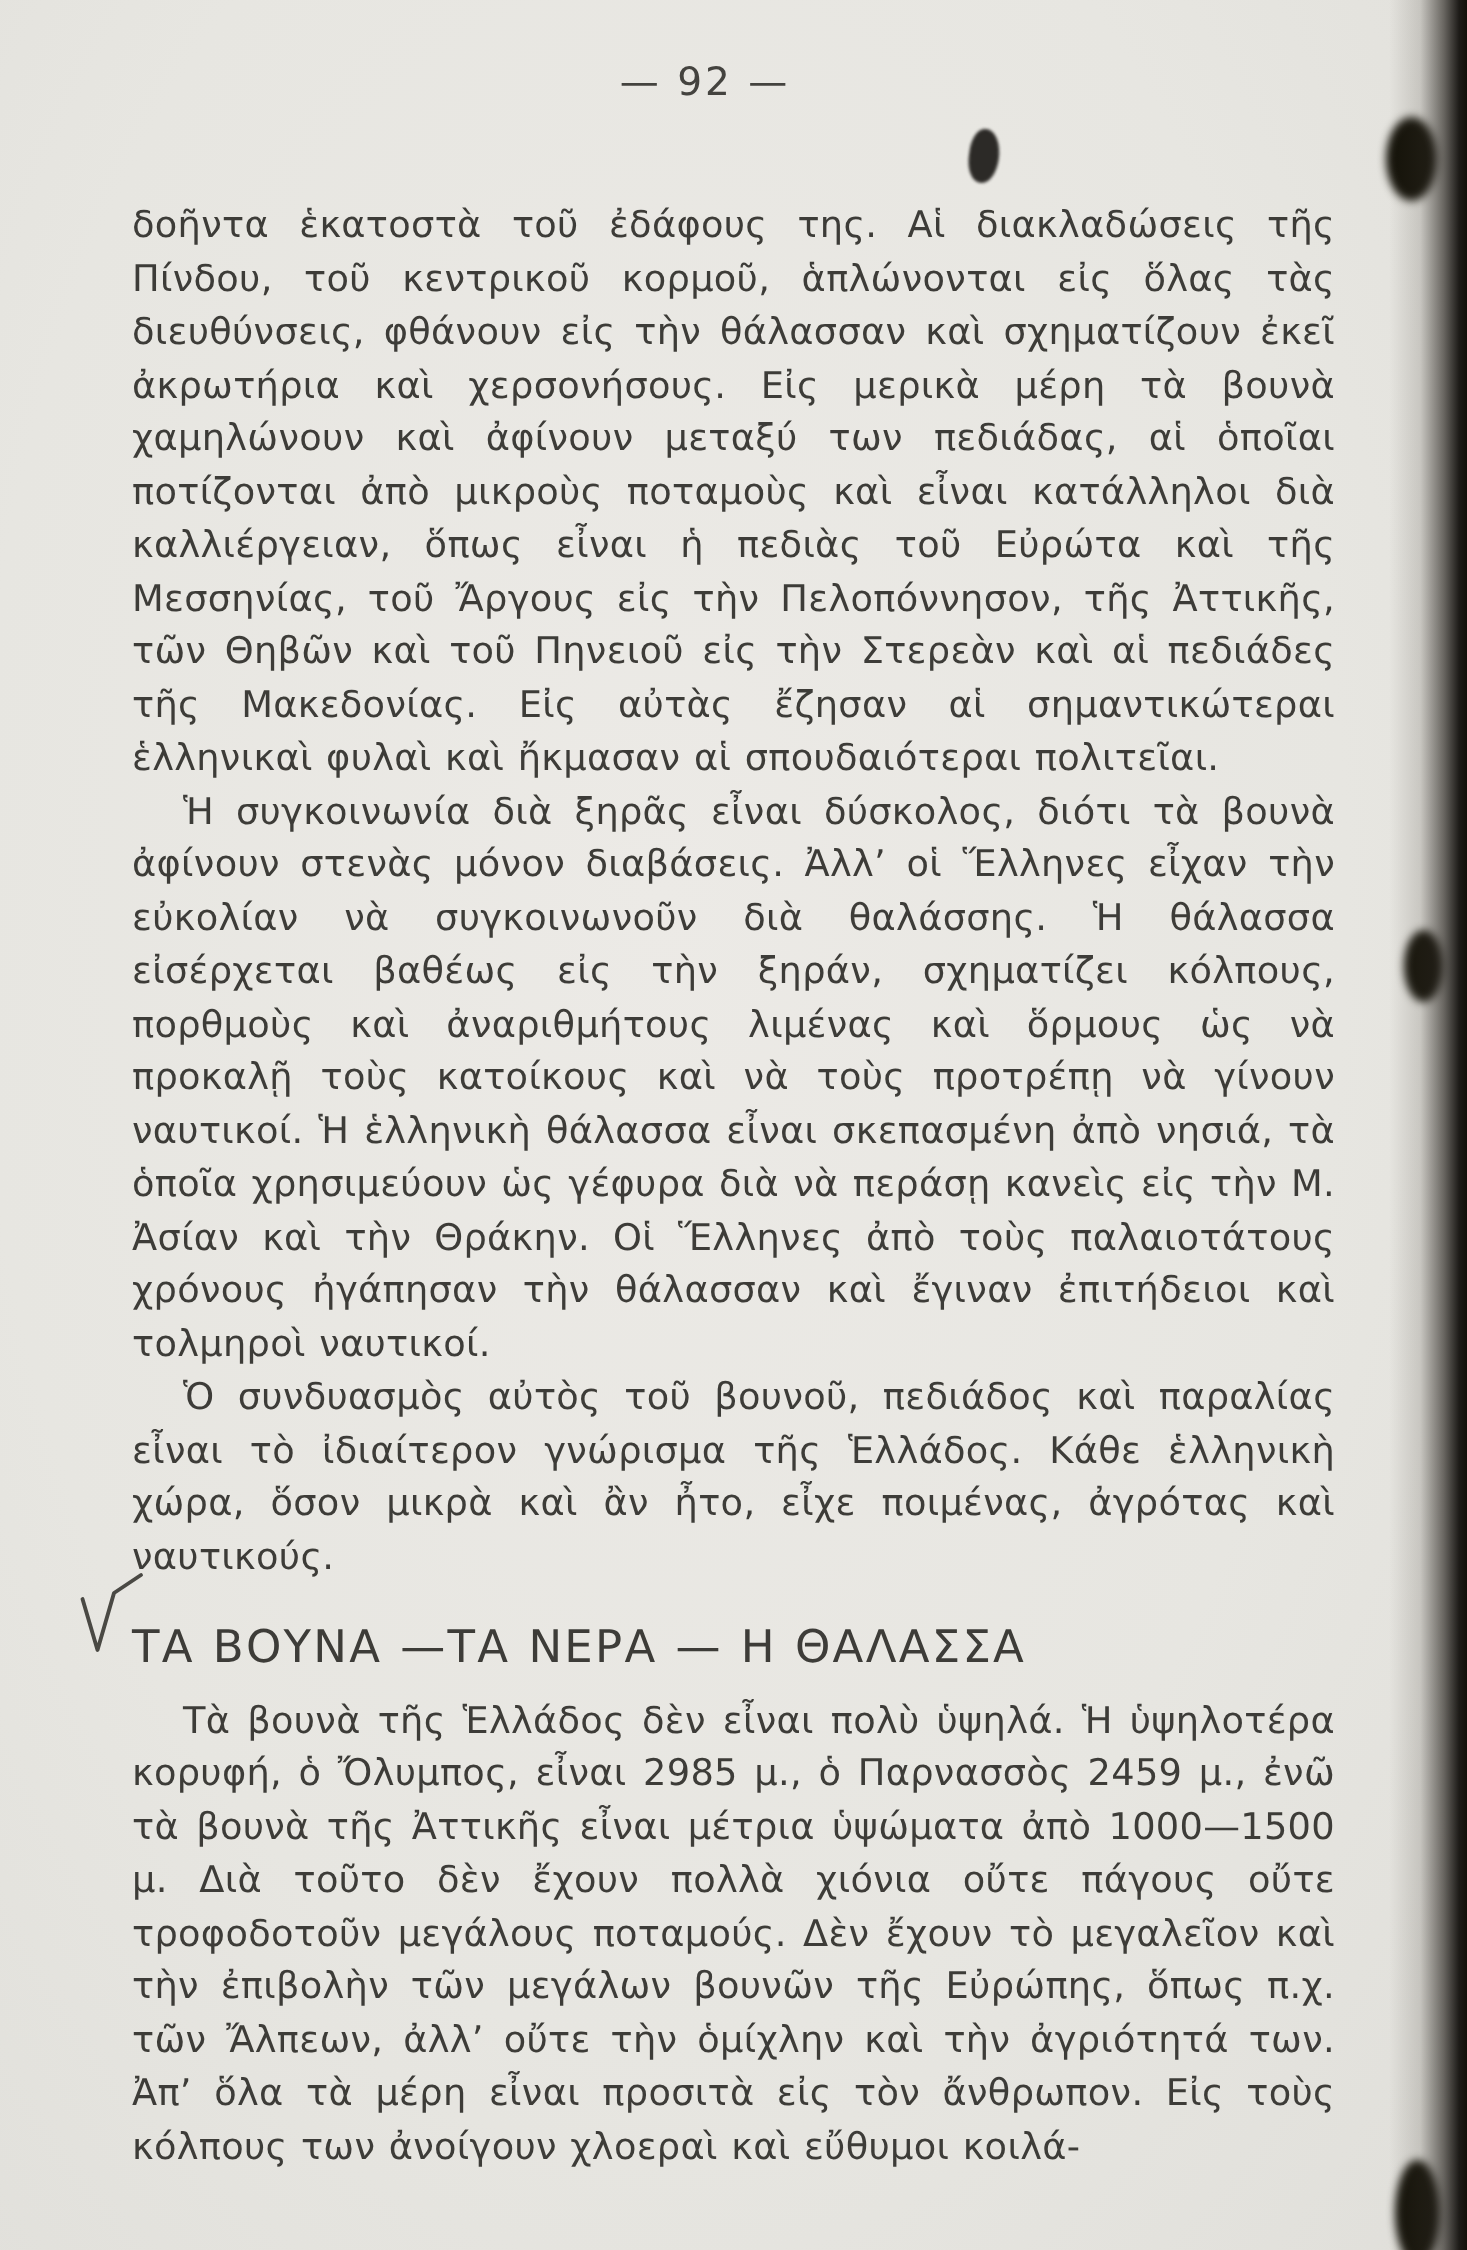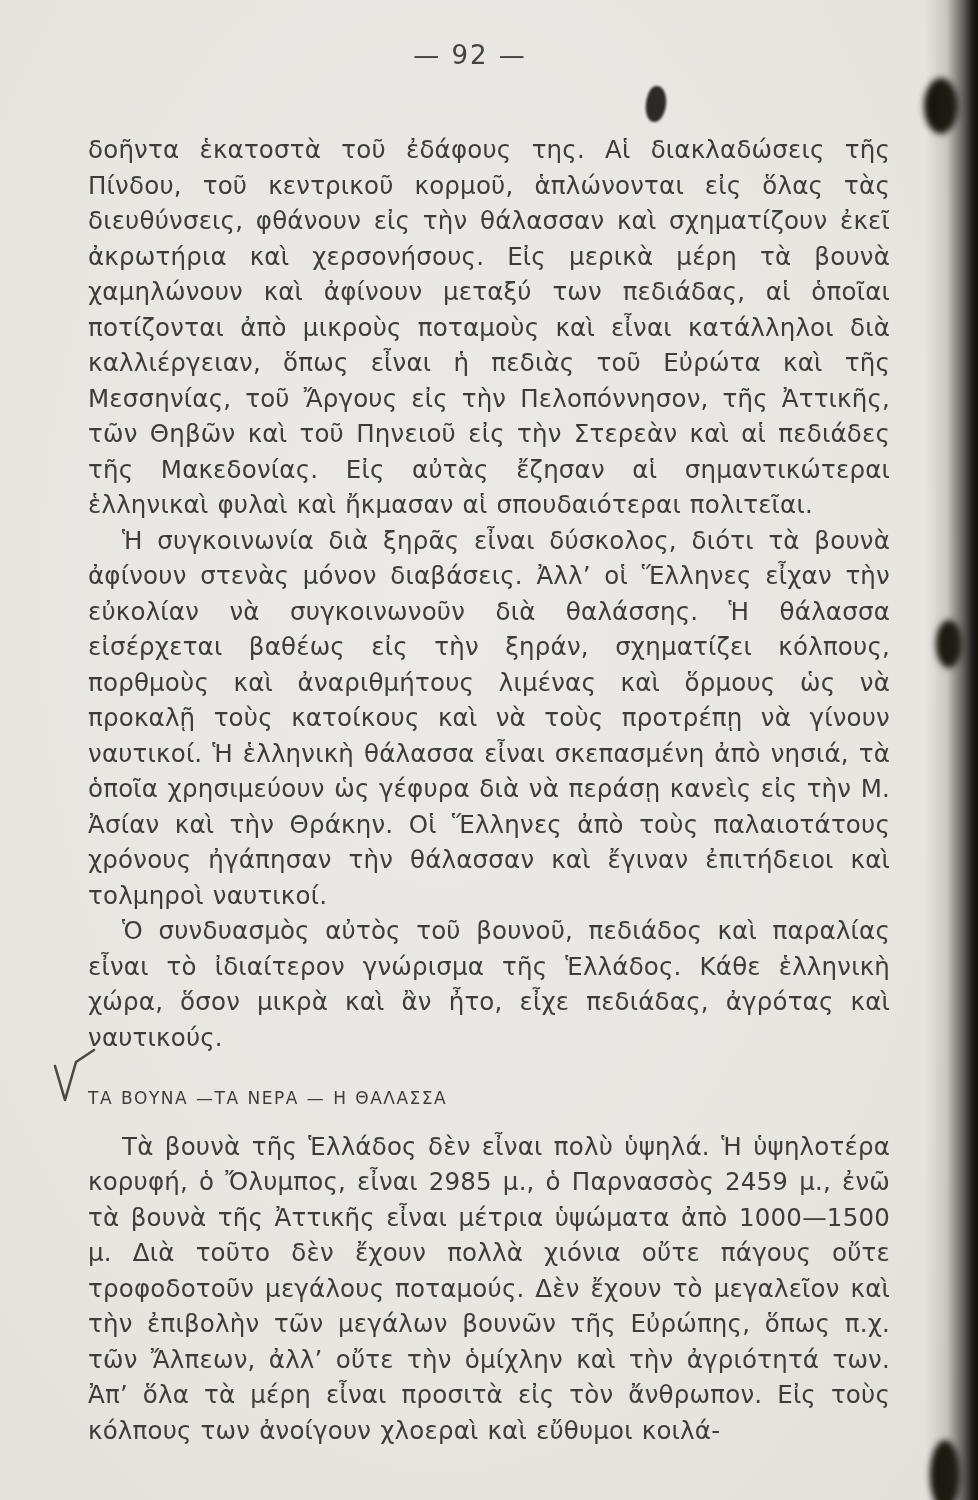--- a/index.html
+++ b/index.html
@@ -32,21 +32,21 @@
     font-size: 24.5px;
     line-height: 35.5px;
     text-align: justify;
     letter-spacing: 0.2px;
     word-spacing: 1px;
   }
   .text-block p { margin: 0; text-indent: 34px; }
   .text-block p.no-indent { text-indent: 0; }
   .section-heading {
     margin: 26px 0 12px 0;
-    font-size: 17px;
+    font-size: 30px;
     font-weight: 400;
     letter-spacing: 1.5px;
     text-align: left;
     text-indent: 0;
   }
   .checkmark {
     position: absolute;
     left: 52px;
     top: 1048px;
     width: 44px;
@@ -99,21 +99,21 @@
   <svg class="checkmark" viewBox="0 0 44 56">
     <path d="M3 18 L13 52 L24 14 L42 2" fill="none" stroke="#4a4944" stroke-width="2.6" stroke-linecap="round" stroke-linejoin="round"></path>
   </svg>
 
   <div class="text-block">
 
     <p class="no-indent">δοῆντα ἑκατοστὰ τοῦ ἐδάφους της. Αἱ διακλαδώσεις τῆς Πίνδου, τοῦ κεντρικοῦ κορμοῦ, ἁπλώνονται εἰς ὅλας τὰς διευθύνσεις, φθάνουν εἰς τὴν θάλασσαν καὶ σχηματίζουν ἐκεῖ ἀκρωτήρια καὶ χερσονήσους. Εἰς μερικὰ μέρη τὰ βουνὰ χαμηλώνουν καὶ ἀφίνουν μεταξύ των πεδιάδας, αἱ ὁποῖαι ποτίζονται ἀπὸ μικροὺς ποταμοὺς καὶ εἶναι κατάλληλοι διὰ καλλιέργειαν, ὅπως εἶναι ἡ πεδιὰς τοῦ Εὐρώτα καὶ τῆς Μεσσηνίας, τοῦ Ἄργους εἰς τὴν Πελοπόννησον, τῆς Ἀττικῆς, τῶν Θηβῶν καὶ τοῦ Πηνειοῦ εἰς τὴν Στερεὰν καὶ αἱ πεδιάδες τῆς Μακεδονίας. Εἰς αὐτὰς ἔζησαν αἱ σημαντικώτεραι ἑλληνικαὶ φυλαὶ καὶ ἤκμασαν αἱ σπουδαιότεραι πολιτεῖαι.</p>
 
     <p>Ἡ συγκοινωνία διὰ ξηρᾶς εἶναι δύσκολος, διότι τὰ βουνὰ ἀφίνουν στενὰς μόνον διαβάσεις. Ἀλλ’ οἱ Ἕλληνες εἶχαν τὴν εὐκολίαν νὰ συγκοινωνοῦν διὰ θαλάσσης. Ἡ θάλασσα εἰσέρχεται βαθέως εἰς τὴν ξηράν, σχηματίζει κόλπους, πορθμοὺς καὶ ἀναριθμήτους λιμένας καὶ ὅρμους ὡς νὰ προκαλῇ τοὺς κατοίκους καὶ νὰ τοὺς προτρέπῃ νὰ γίνουν ναυτικοί. Ἡ ἑλληνικὴ θάλασσα εἶναι σκεπασμένη ἀπὸ νησιά, τὰ ὁποῖα χρησιμεύουν ὡς γέφυρα διὰ νὰ περάσῃ κανεὶς εἰς τὴν Μ. Ἀσίαν καὶ τὴν Θράκην. Οἱ Ἕλληνες ἀπὸ τοὺς παλαιοτάτους χρόνους ἠγάπησαν τὴν θάλασσαν καὶ ἔγιναν ἐπιτήδειοι καὶ τολμηροὶ ναυτικοί.</p>
 
-    <p>Ὁ συνδυασμὸς αὐτὸς τοῦ βουνοῦ, πεδιάδος καὶ παραλίας εἶναι τὸ ἰδιαίτερον γνώρισμα τῆς Ἑλλάδος. Κάθε ἑλληνικὴ χώρα, ὅσον μικρὰ καὶ ἂν ἦτο, εἶχε πεδιάδας, ἀγρότας καὶ ναυτικούς.</p>
+    <p>Ὁ συνδυασμὸς αὐτὸς τοῦ βουνοῦ, πεδιάδος καὶ παραλίας εἶναι τὸ ἰδιαίτερον γνώρισμα τῆς Ἑλλάδος. Κάθε ἑλληνικὴ χώρα, ὅσον μικρὰ καὶ ἂν ἦτο, εἶχε ποιμένας, ἀγρότας καὶ ναυτικούς.</p>
 
     <h2 class="section-heading">ΤΑ ΒΟΥΝΑ —ΤΑ ΝΕΡΑ — Η ΘΑΛΑΣΣΑ</h2>
 
     <p>Τὰ βουνὰ τῆς Ἑλλάδος δὲν εἶναι πολὺ ὑψηλά. Ἡ ὑψηλοτέρα κορυφή, ὁ Ὄλυμπος, εἶναι 2985 μ., ὁ Παρνασσὸς 2459 μ., ἐνῶ τὰ βουνὰ τῆς Ἀττικῆς εἶναι μέτρια ὑψώματα ἀπὸ 1000—1500 μ. Διὰ τοῦτο δὲν ἔχουν πολλὰ χιόνια οὔτε πάγους οὔτε τροφοδοτοῦν μεγάλους ποταμούς. Δὲν ἔχουν τὸ μεγαλεῖον καὶ τὴν ἐπιβολὴν τῶν μεγάλων βουνῶν τῆς Εὐρώπης, ὅπως π.χ. τῶν Ἄλπεων, ἀλλ’ οὔτε τὴν ὁμίχλην καὶ τὴν ἀγριότητά των. Ἀπ’ ὅλα τὰ μέρη εἶναι προσιτὰ εἰς τὸν ἄνθρωπον. Εἰς τοὺς κόλπους των ἀνοίγουν χλοεραὶ καὶ εὔθυμοι κοιλά-</p>
 
   </div>
 
   <div class="edge-blob b1"></div>
   <div class="edge-blob b2"></div>
   <div class="edge-blob b3"></div>

